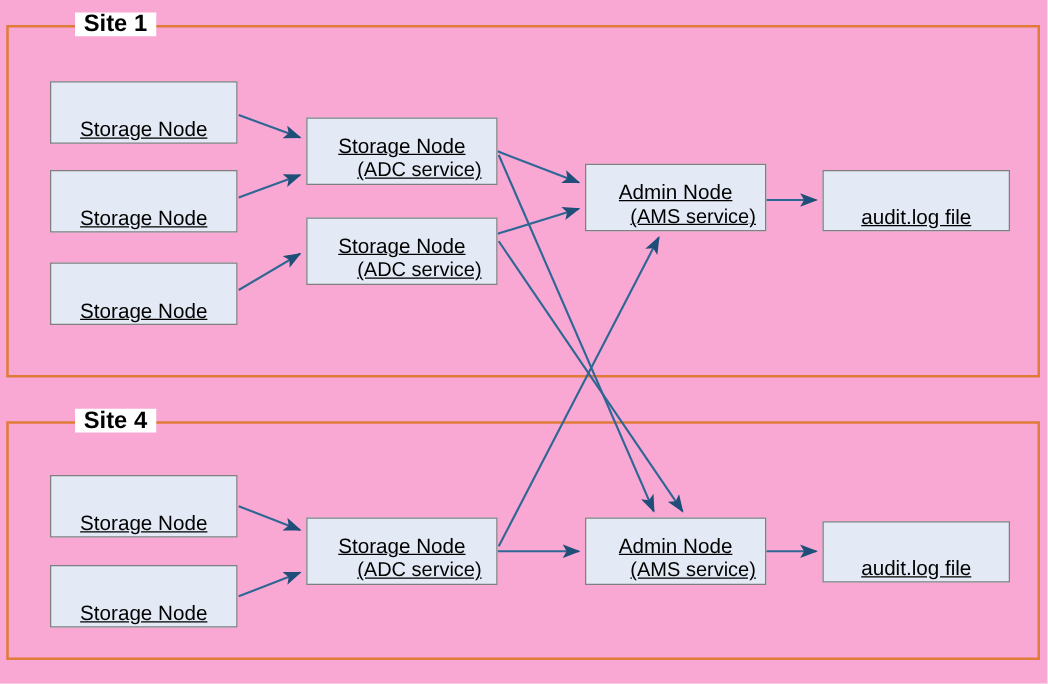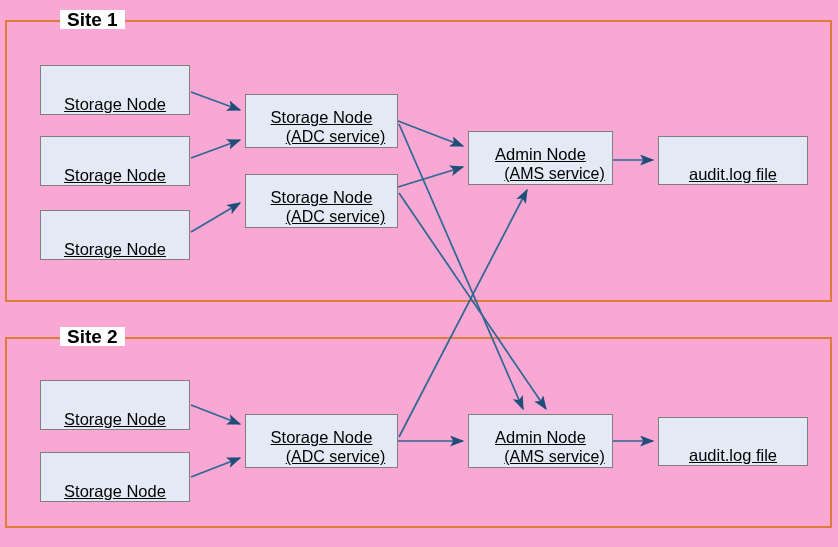--- a/index.html
+++ b/index.html
@@ -31,21 +31,21 @@
 </style>
 </head>
 <body>
 
 <div id="stage">
 
   <div class="site-frame" style="left:5px;top:20px;width:827px;height:282px;"></div>
   <div class="site-label" style="left:60px;top:10px;">Site 1</div>
 
   <div class="site-frame" style="left:5px;top:337px;width:827px;height:191px;"></div>
-  <div class="site-label" style="left:60px;top:327px;">Site 2</div>
+  <div class="site-label" style="left:60px;top:327px;">Site 4</div>
 
   <svg id="edges" viewBox="0 0 838 547" xmlns="http://www.w3.org/2000/svg">
     <defs>
       <marker id="ah" markerWidth="9" markerHeight="9" refX="7.6" refY="3.2" orient="auto" markerUnits="strokeWidth">
         <path d="M0,0 L8.4,3.2 L0,6.4 L1.9,3.2 z" fill="#1f4e79"></path>
       </marker>
     </defs>
 
     <line x1="191" y1="92" x2="240" y2="110" marker-end="url(#ah)"></line>
     <line x1="191" y1="158" x2="240" y2="140" marker-end="url(#ah)"></line>

